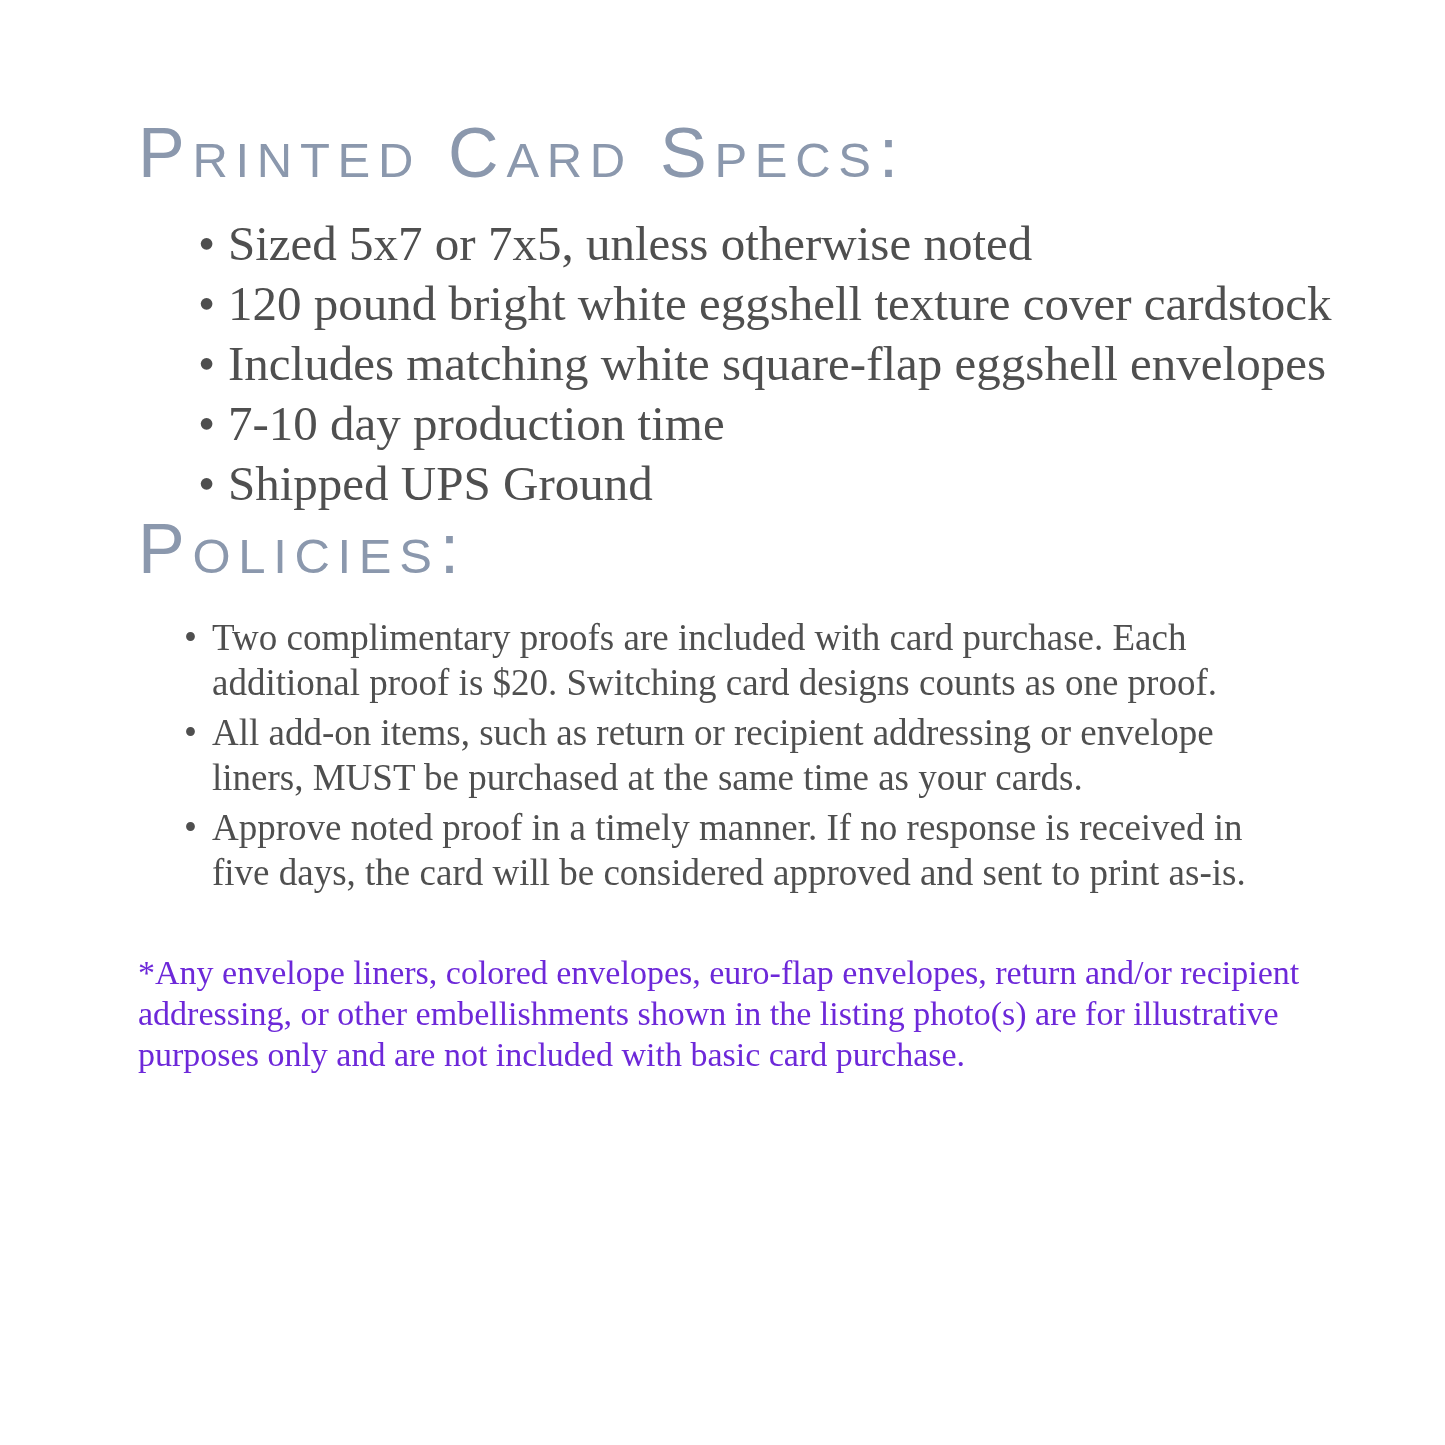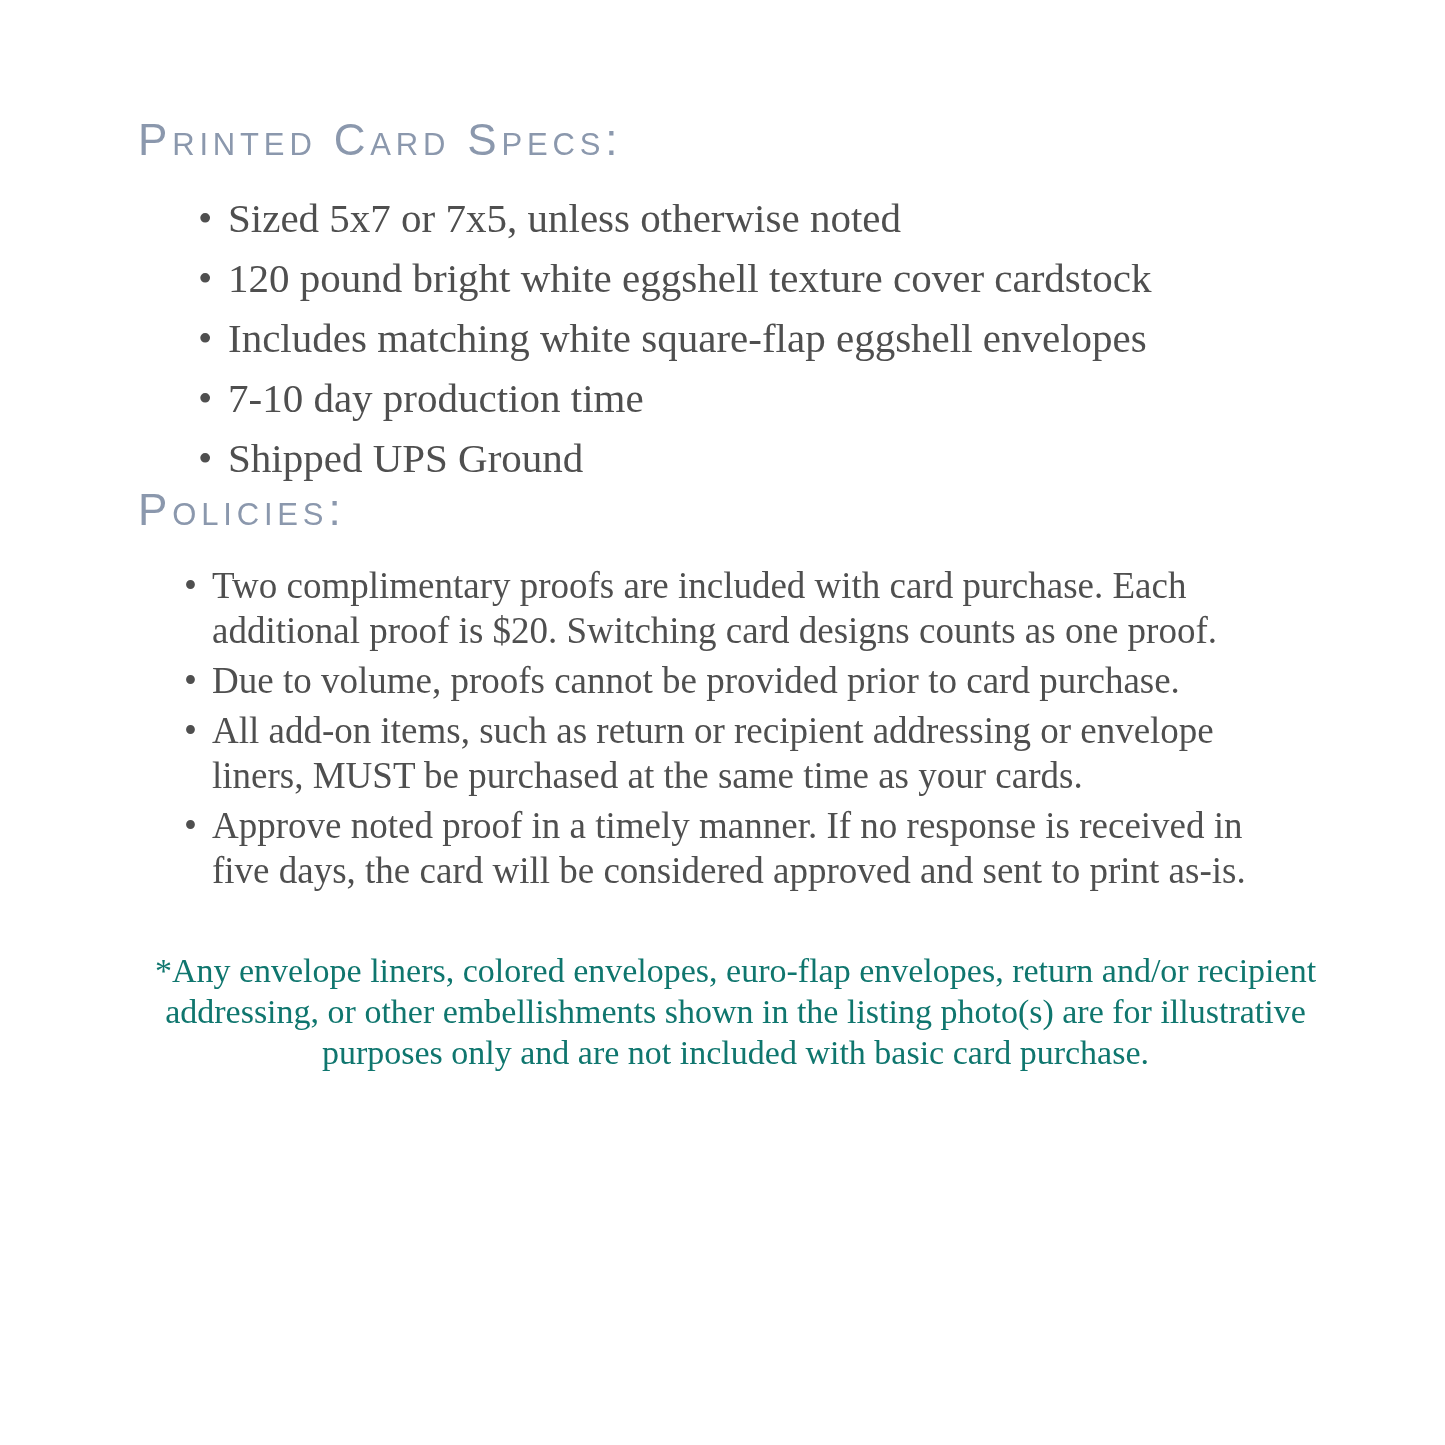--- a/index.html
+++ b/index.html
@@ -18,37 +18,37 @@
     box-sizing: border-box;
     width: 1445px;
     height: 1445px;
     padding: 118px 112px 0 138px;
   }
   .section-heading {
     margin: 0;
     font-family: "Liberation Sans", sans-serif;
     font-weight: 400;
     font-variant: small-caps;
-    font-size: 44px;
+    font-size: 70px;
     line-height: 1;
     letter-spacing: 0.11em;
     color: #8b98ad;
   }
   .policies-heading {
   }
   ul {
     list-style: none;
     padding: 0;
   }
   .specs-list {
     margin: 26px 0 0 64px;
   }
   .specs-list li {
     position: relative;
-    font-size: 41px;
+    font-size: 49px;
     line-height: 60px;
     padding-left: 26px;
     font-family: Liberation Serif, serif;
   }
   .specs-list li::before {
     content: "\2022";
     position: absolute;
     left: -4px;
     top: 0;
   }
@@ -68,24 +68,23 @@
     position: absolute;
     left: -4px;
     top: 0;
   }
   .bold {
     font-weight: normal;
   }
   .disclaimer {
     margin: 57px auto 0 auto;
     max-width: 1195px;
-    text-align: center;
     font-size: 34px;
     line-height: 41px;
-    color: #0f766e;
+    color: #6d28d9;
   }
 </style>
 </head>
 <body>
 
 <div class="page">
 
   <h1 class="section-heading">Printed Card Specs:</h1>
 
   <ul class="specs-list">
@@ -93,20 +92,19 @@
       <li>120 pound bright white eggshell texture cover cardstock</li>
       <li>Includes matching white square-flap eggshell envelopes</li>
       <li>7-10 day production time</li>
       <li>Shipped UPS Ground</li>
     </ul>
 
   <h1 class="section-heading policies-heading">Policies:</h1>
 
   <ul class="policies-list">
       <li><span>Two complimentary proofs are included with card purchase. Each additional proof is $20. </span><span class="bold">Switching card designs counts as one proof</span><span>.</span></li>
-      <li><span>Due to volume, proofs cannot be provided prior to card purchase.</span></li>
       <li><span>All add-on items, such as return or recipient addressing or envelope liners, </span><span class="bold">MUST</span><span> be purchased at the same time as your cards.</span></li>
       <li><span>Approve noted proof in a timely manner. </span><span class="bold">If no response is received in five days, the card will be considered approved and sent to print as-is.</span></li>
     </ul>
 
   <p class="disclaimer">*Any envelope liners, colored envelopes, euro-flap envelopes, return and/or recipient addressing, or other embellishments shown in the listing photo(s) are for illustrative purposes only and are not included with basic card purchase.</p>
 
 </div>
 
 </body></html>

